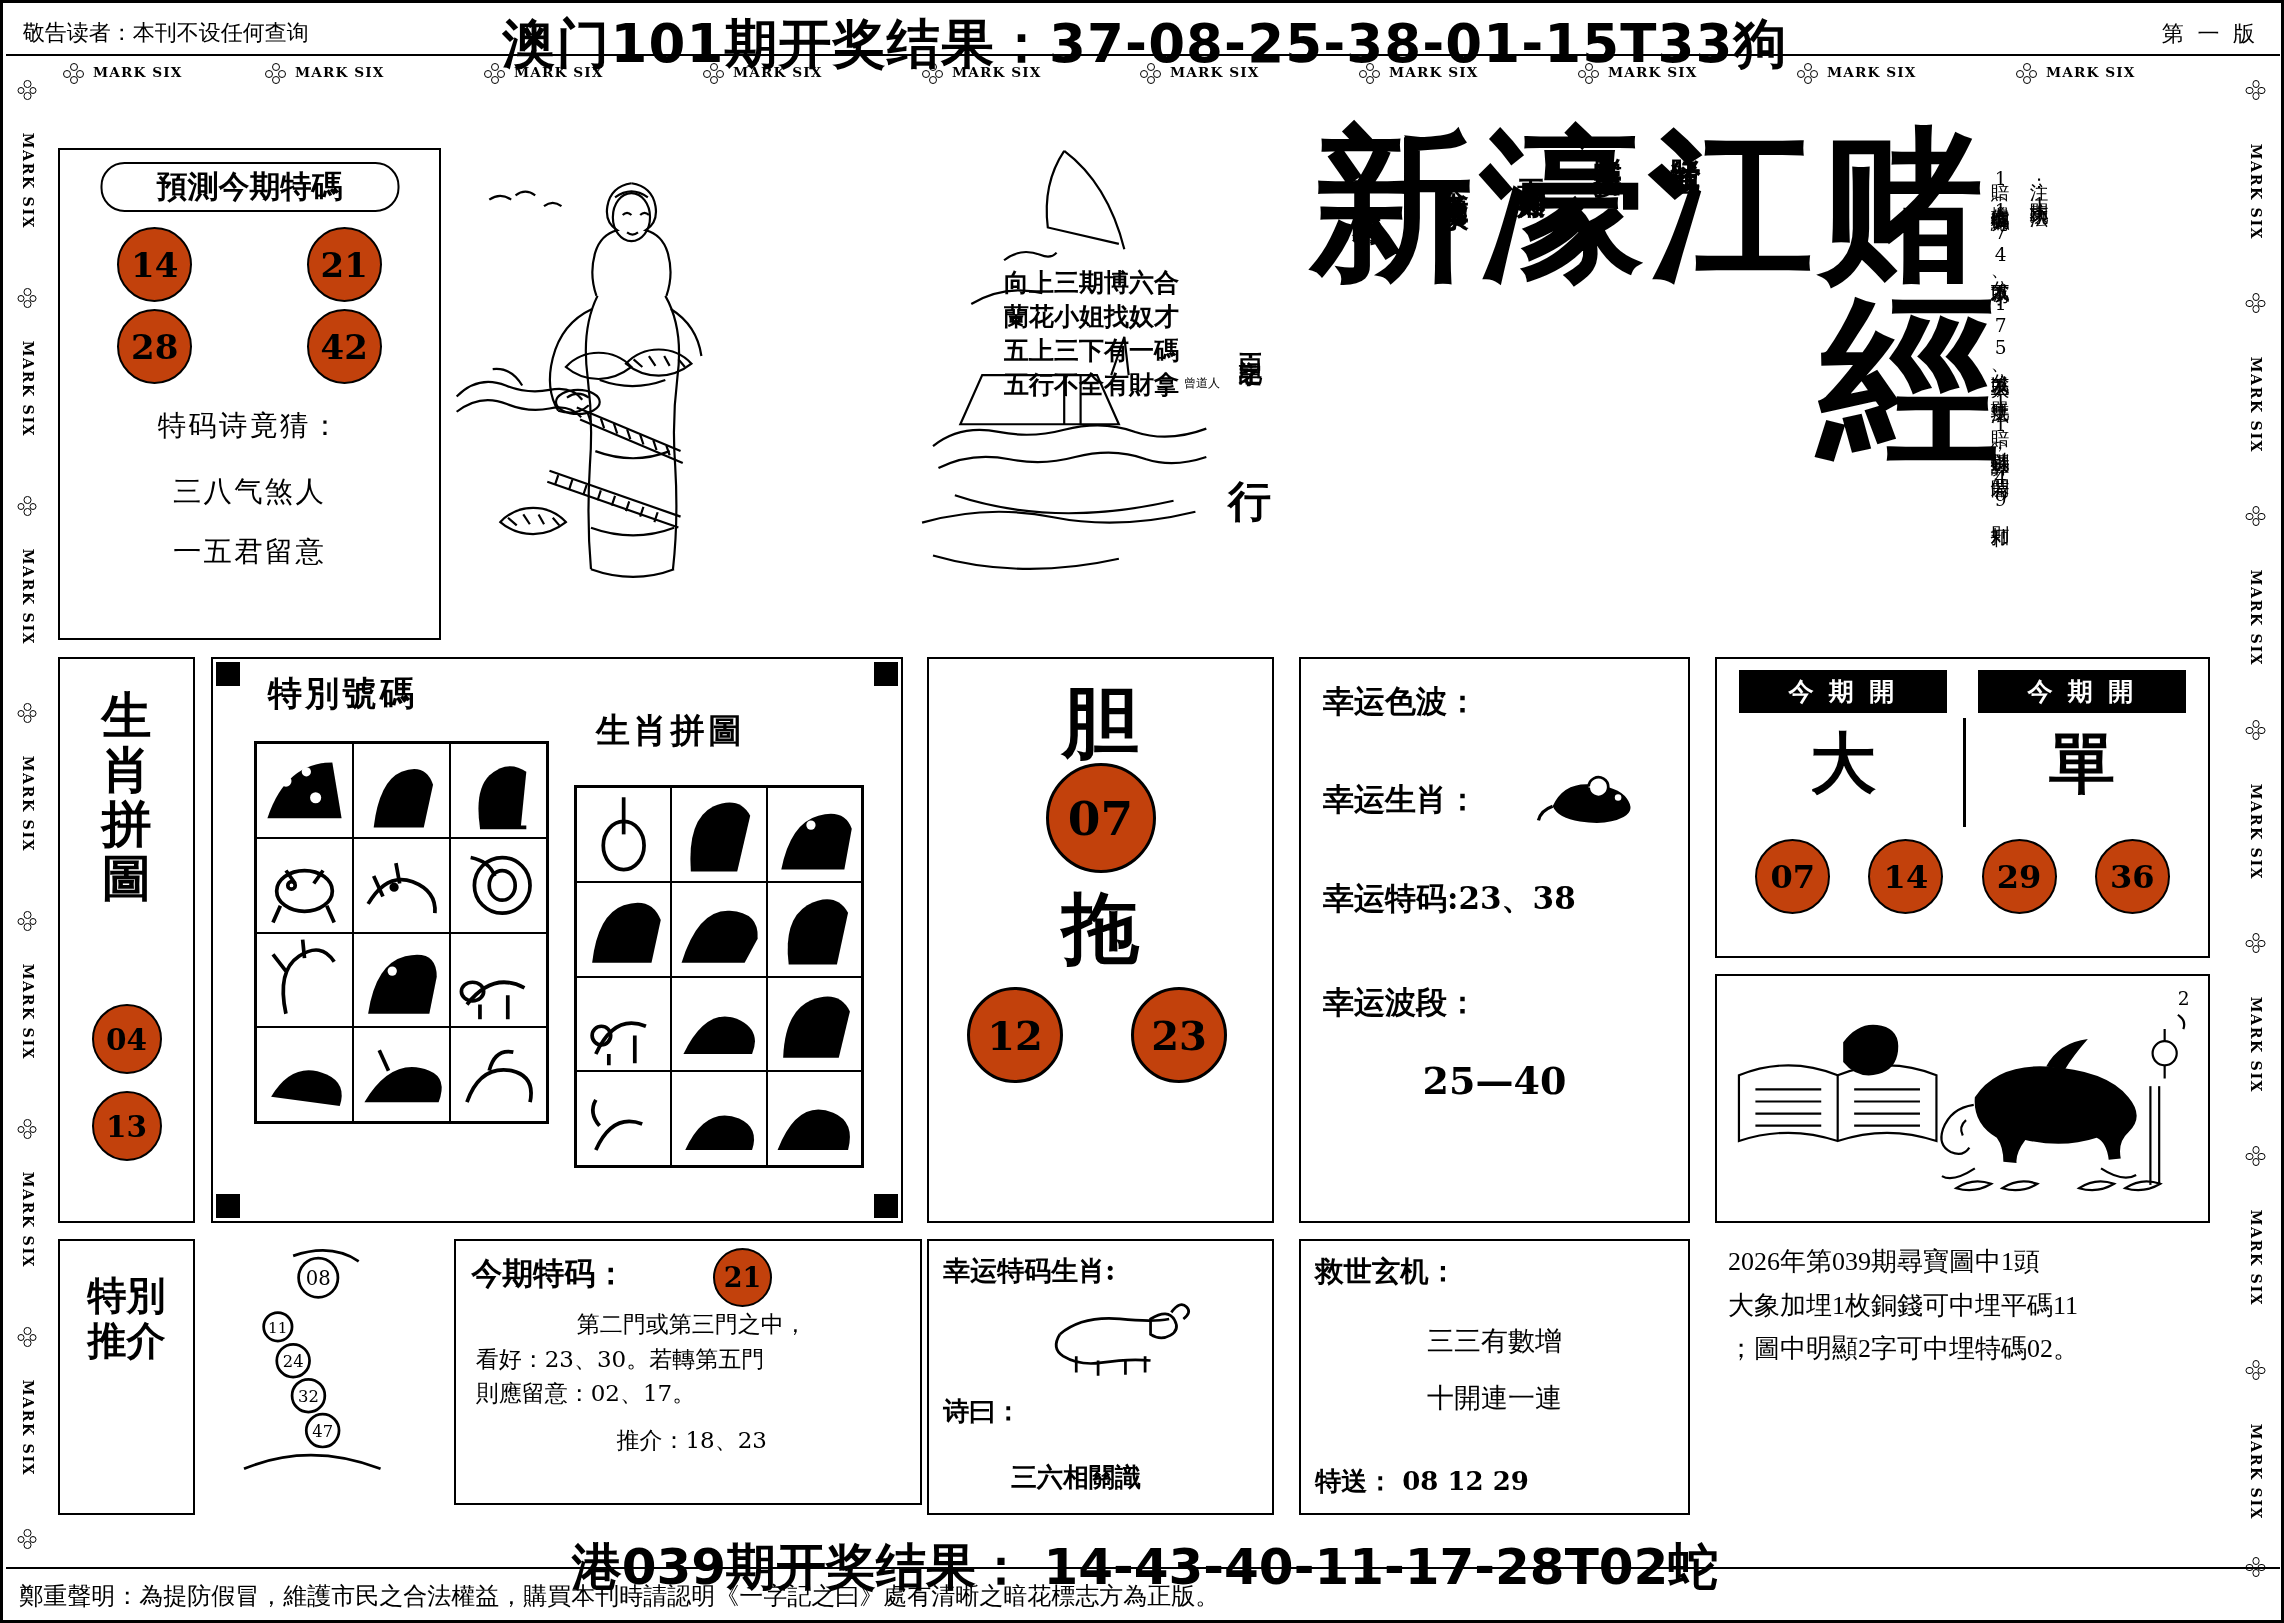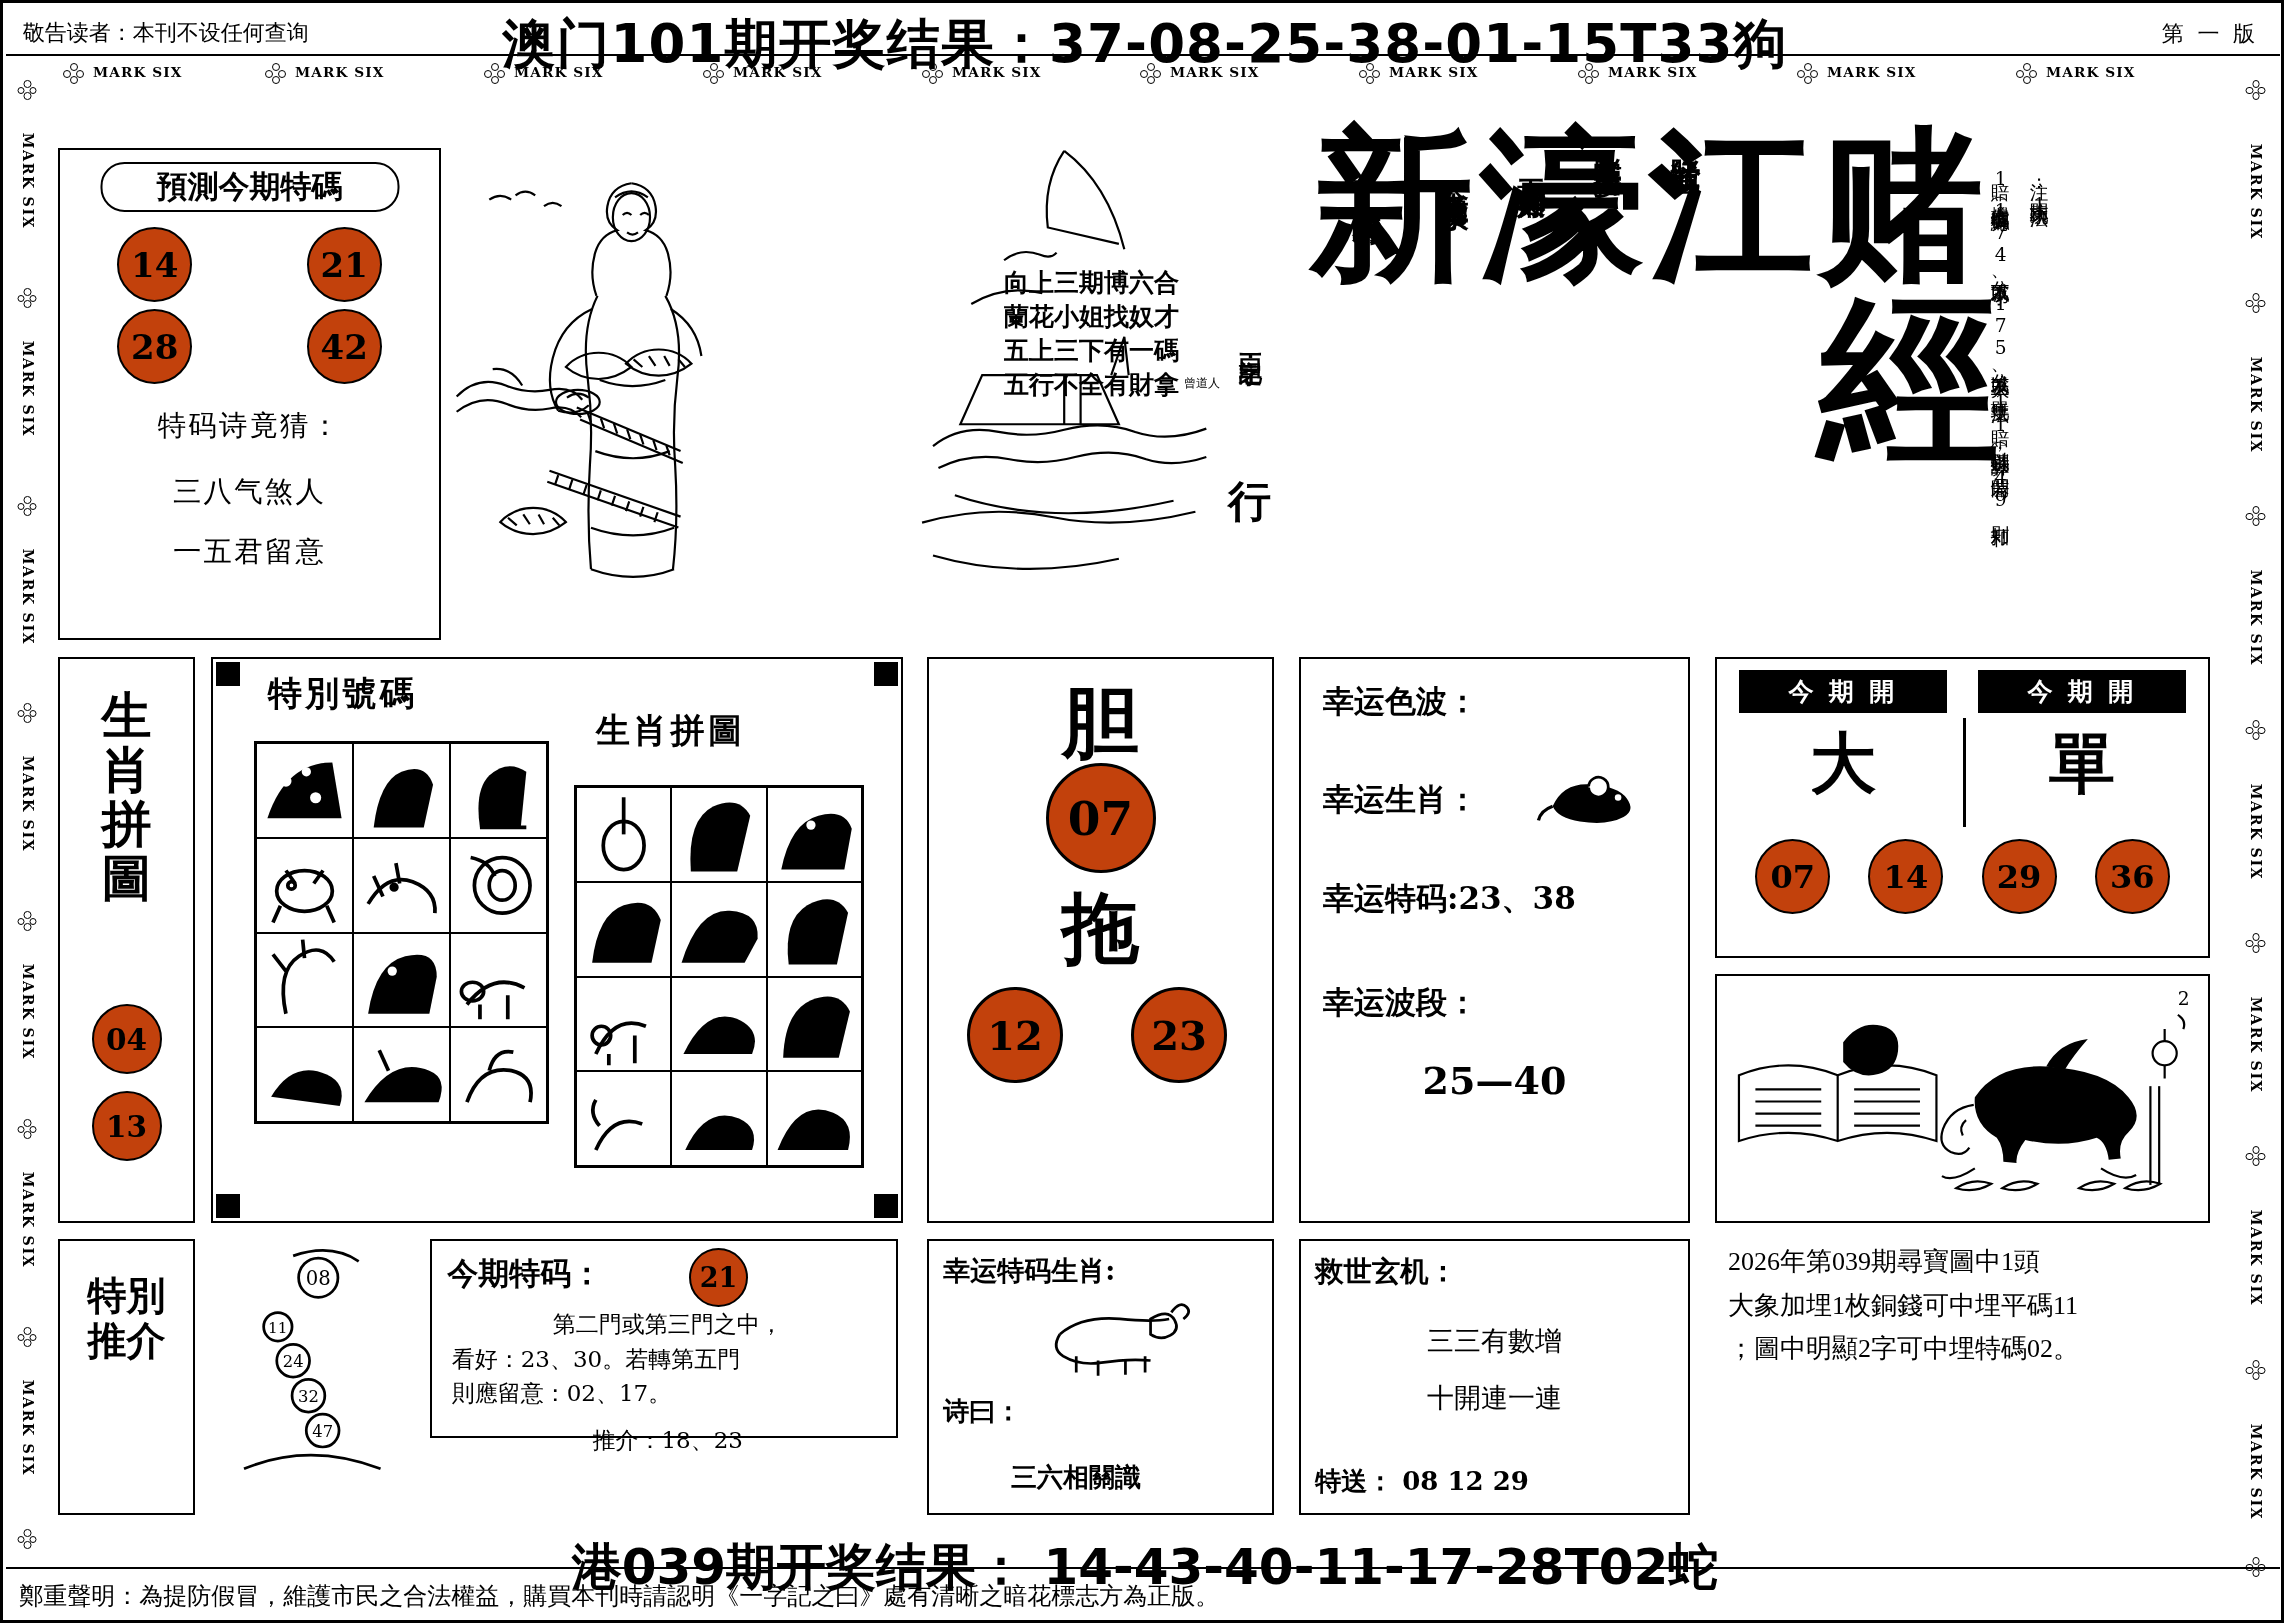--- a/index.html
+++ b/index.html
@@ -81,21 +81,21 @@
 
   
   #pic{left:1712px;top:971px;width:495px;height:249px;}
   
   #riddle{left:1712px;top:1233px;width:495px;height:279px;}
   #riddle .ln{position:absolute;left:13px;width:470px;font-size:26px;line-height:1.25;}
 
   
   #rec{left:55px;top:1236px;width:137px;height:276px;}
   #rec .v{position:absolute;left:50%;transform:translateX(-50%);top:32px;width:82px;text-align:center;font-size:39px;font-weight:bold;line-height:1.15;}
-  #tema{left:427px;top:1236px;width:468px;height:199px;}
+  #tema{left:451px;top:1236px;width:468px;height:266px;}
   #tema .hd{position:absolute;left:15.3px;top:12px;font-size:31px;font-weight:bold;}
   #tema .ball{width:55px;height:55px;font-size:27px;font-weight:bold;position:absolute;left:257px;top:6.6px;border-width:2.2px;}
   #tema .bd{position:absolute;left:19.7px;top:66px;width:432px;font-size:23px;line-height:1.5;}
   #shengxiao{left:924px;top:1236px;width:347px;height:276px;}
   #shengxiao .hd{position:absolute;left:14.2px;top:12px;font-size:27px;font-weight:bold;}
   #shengxiao .p{position:absolute;left:14.2px;font-size:26px;font-weight:bold;}
   #jiushi{left:1296px;top:1236px;width:391px;height:276px;}
   #jiushi .hd{position:absolute;left:14.2px;top:12px;font-size:28.4px;font-weight:bold;}
   #jiushi .c{position:absolute;left:0;width:100%;text-align:center;font-size:27px;}
   #jiushi .sp{position:absolute;left:14.2px;bottom:14.2px;font-size:26px;font-weight:bold;}

